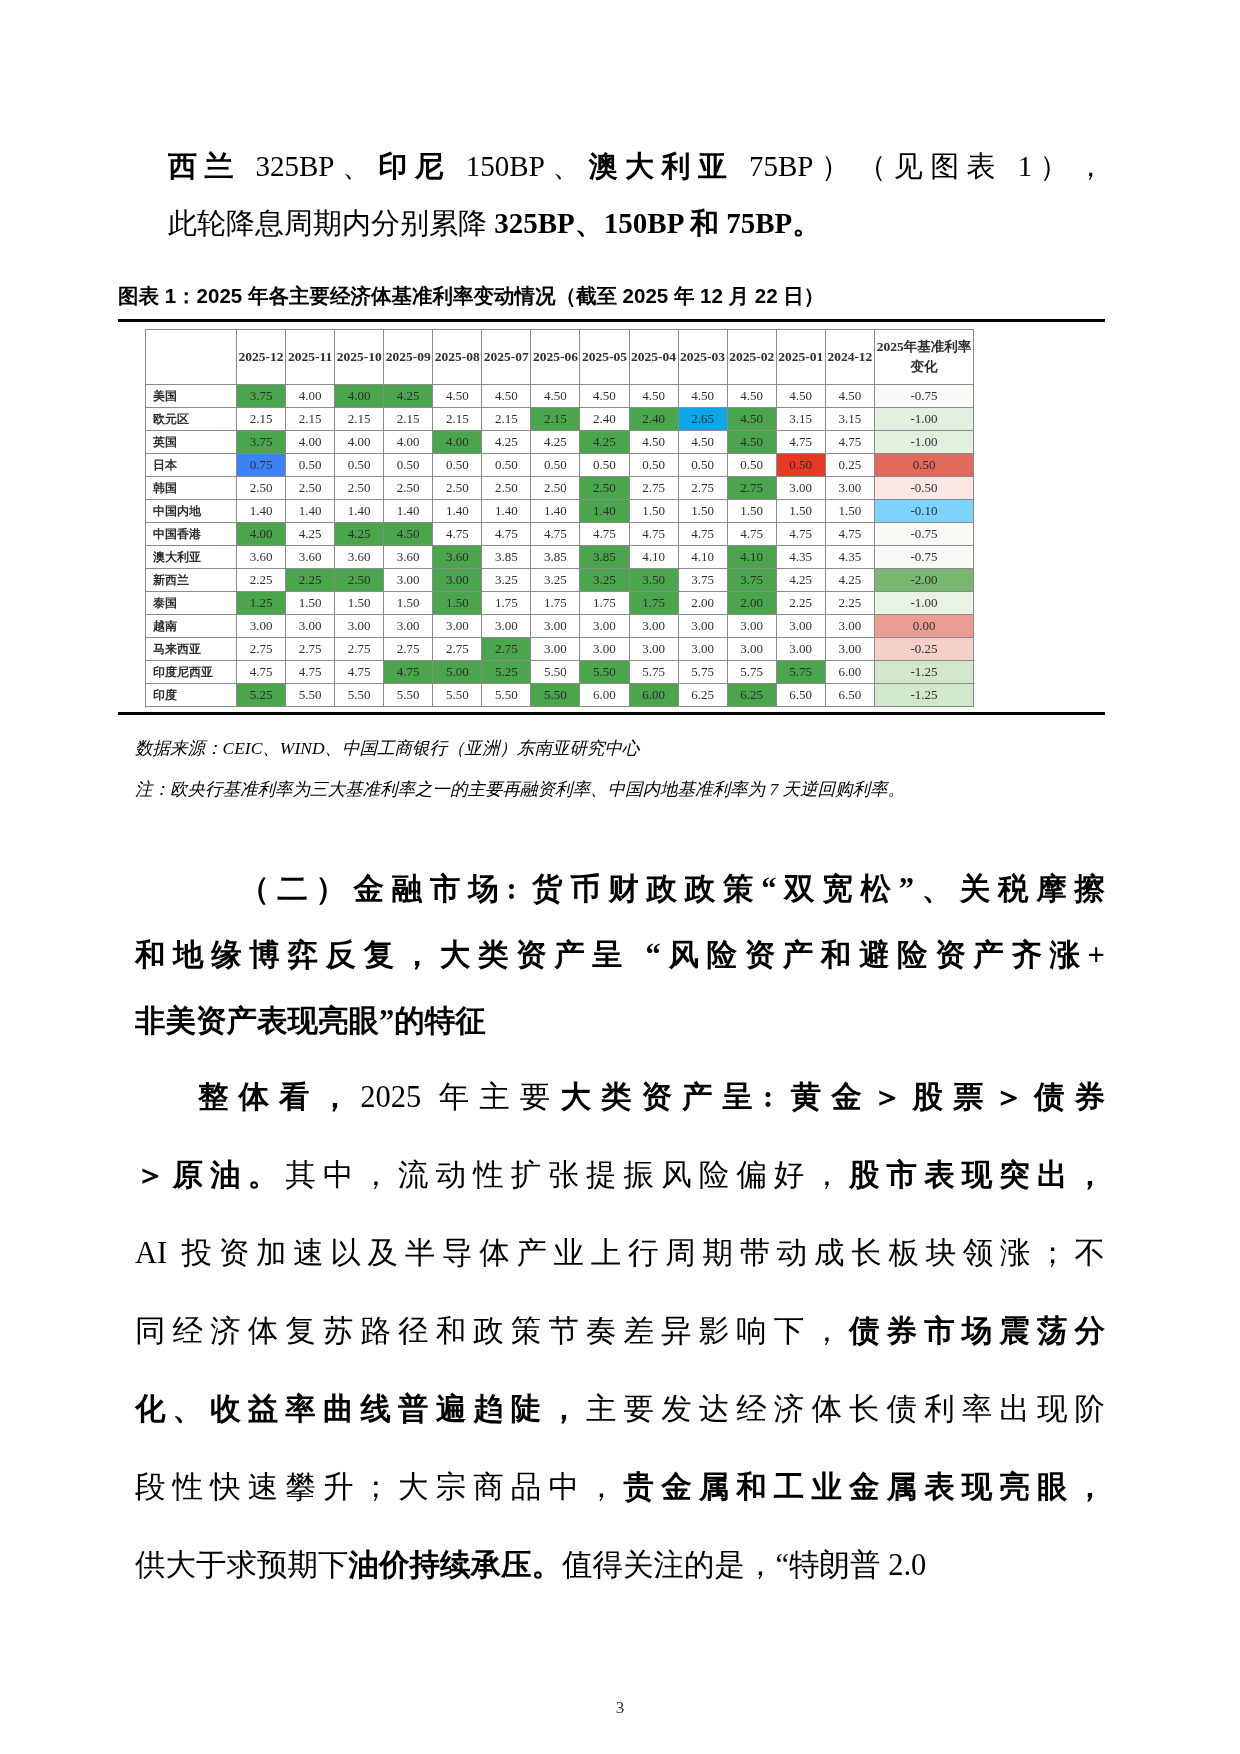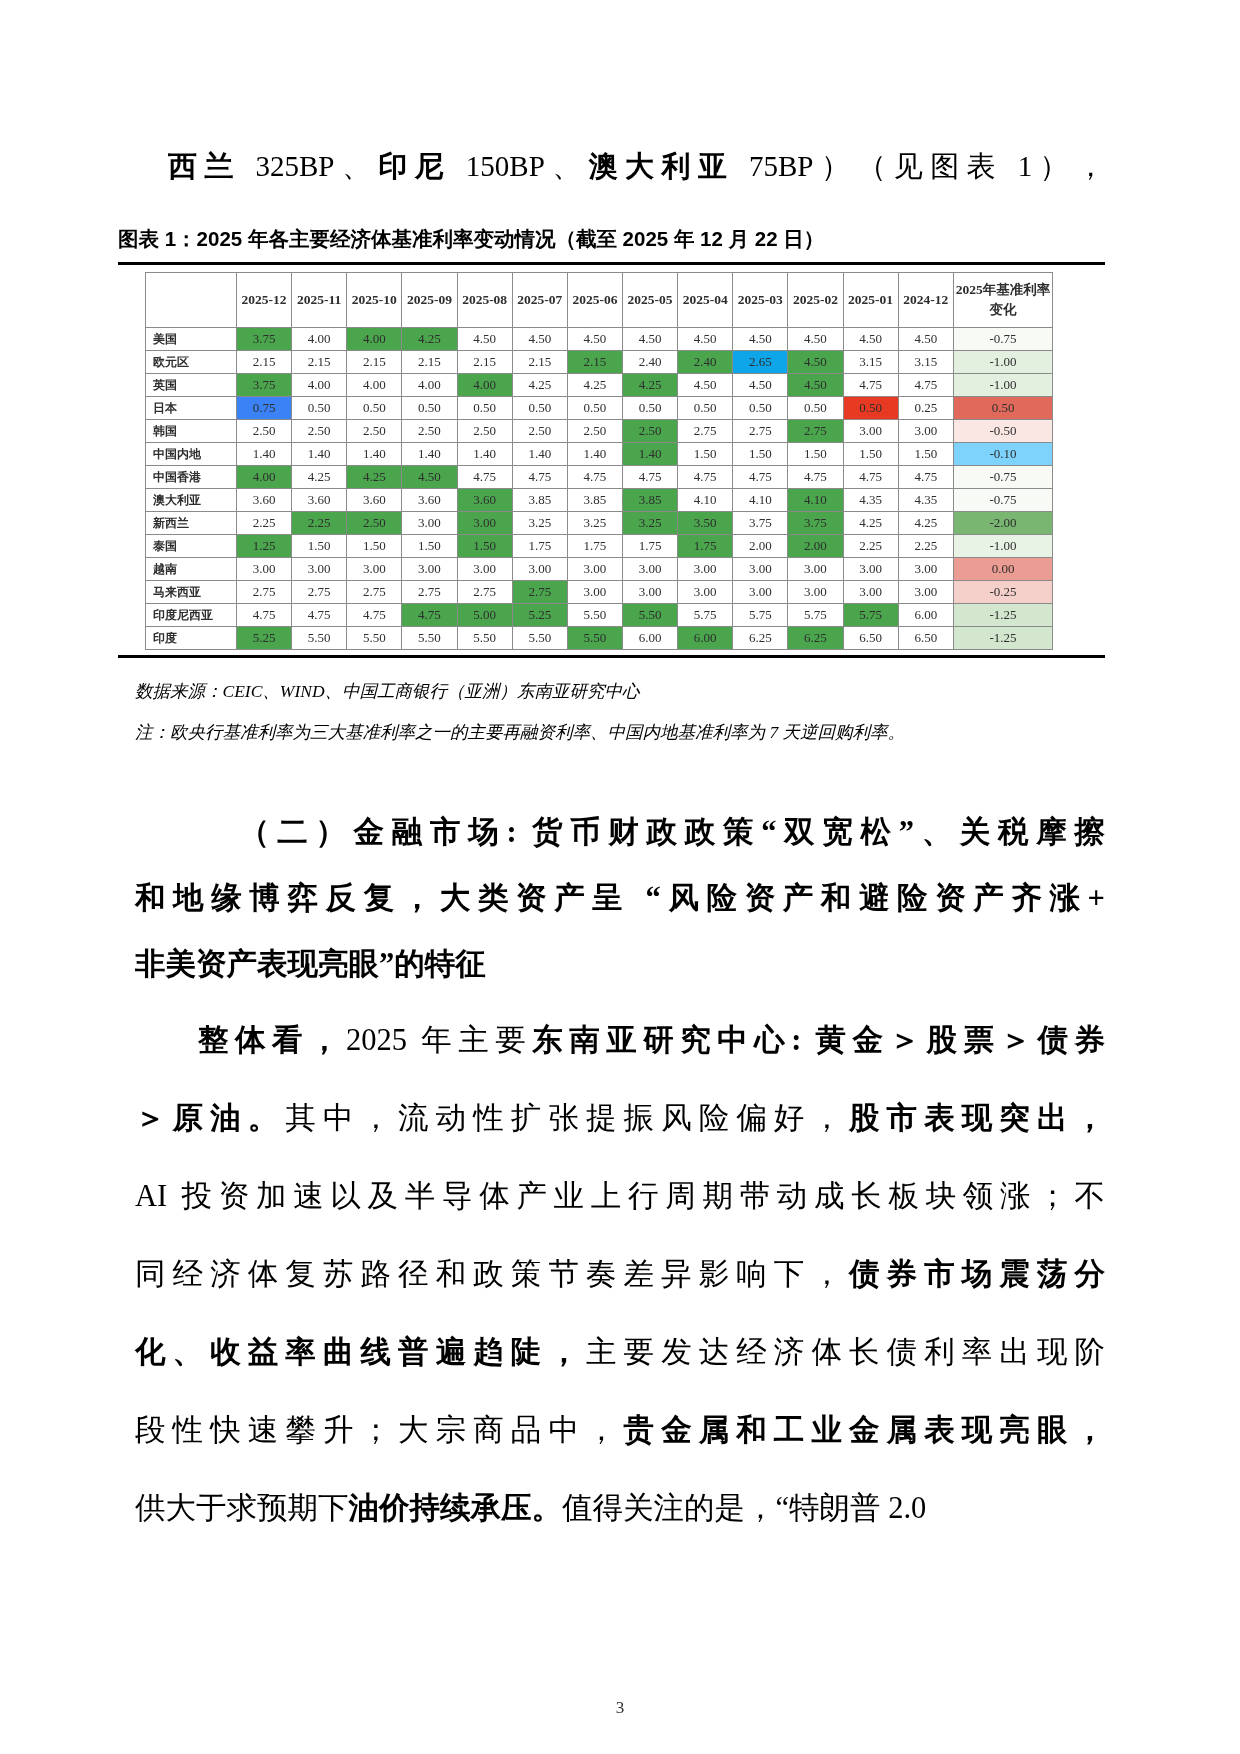--- a/index.html
+++ b/index.html
@@ -15,21 +15,21 @@
   .intro{margin-top:138px;padding-left:33px;font-size:29px;line-height:57px;}
   .caption{
     margin:30px 0 0 -17px;width:987px;
     font-family:"Liberation Sans","DejaVu Sans",sans-serif;
     font-weight:bold;font-size:20.5px;line-height:28px;
   }
   .rule{margin-left:-17px;width:987px;border-top:3px solid #000;}
   .rule.top{margin-top:9px;}
   .rule.bottom{margin-top:5px;}
   .tbl-wrap{margin:7px 0 0 10px;}
-  table.rates{border-collapse:collapse;width:908px;table-layout:fixed;}
+  table.rates{border-collapse:collapse;width:829px;table-layout:fixed;}
   table.rates th,table.rates td{
     border:1px solid #8a8a8a;text-align:center;font-size:13px;
     padding:0;color:#2e2e2e;overflow:hidden;
   }
   table.rates thead th{height:54px;font-weight:bold;font-size:13.5px;line-height:1.45;}
   table.rates thead th.col-label{width:90px;}
   table.rates thead th.col-change{width:98px;}
   table.rates tbody tr{height:23px;}
   table.rates tbody th{text-align:left;padding-left:7px;font-weight:bold;font-size:12px;}
   .notes{margin-top:20px;font-style:italic;font-size:17.5px;line-height:26px;}
@@ -41,20 +41,21 @@
   .pagenum{position:absolute;left:0;bottom:36px;width:1240px;text-align:center;font-size:17px;color:#333;}
 </style>
 </head>
 <body>
 
 <div class="page">
   <div class="content">
 
     <div class="intro">
         <div class="line"><span class="b">西兰 </span><span>325BP、</span><span class="b">印尼 </span><span>150BP、</span><span class="b">澳大利亚 </span><span>75BP）（见图表 1），</span></div>
+        <div class="line end"><span>此轮降息周期内分别累降 </span><span class="b">325BP、150BP 和 75BP。</span></div>
       </div>
 
     <div class="caption">图表 1：2025 年各主要经济体基准利率变动情况（截至 2025 年 12 月 22 日）</div>
 
     <div class="rule top"></div>
 
     <div class="tbl-wrap">
       <table class="rates">
           <thead>
             <tr>
@@ -323,21 +324,21 @@
     <div class="notes">数据来源：CEIC、WIND、中国工商银行（亚洲）东南亚研究中心</div>
     <div class="notes note2">注：欧央行基准利率为三大基准利率之一的主要再融资利率、中国内地基准利率为 7 天逆回购利率。</div>
 
     <div class="heading">
         <div class="line"><span>（二）金融市场: 货币财政政策“双宽松”、关税摩擦</span></div>
         <div class="line"><span>和地缘博弈反复，大类资产呈 “风险资产和避险资产齐涨+</span></div>
         <div class="line end"><span>非美资产表现亮眼”的特征</span></div>
       </div>
 
     <div class="bodytext">
-        <div class="line"><span class="b">整体看，</span><span>2025 年主要</span><span class="b">东南亚研究中心: 黄金＞股票＞债券</span></div>
+        <div class="line"><span class="b">整体看，</span><span>2025 年主要</span><span class="b">大类资产呈: 黄金＞股票＞债券</span></div>
         <div class="line"><span class="b">＞原油。</span><span>其中，流动性扩张提振风险偏好，</span><span class="b">股市表现突出，</span></div>
         <div class="line"><span>AI 投资加速以及半导体产业上行周期带动成长板块领涨；不</span></div>
         <div class="line"><span>同经济体复苏路径和政策节奏差异影响下，</span><span class="b">债券市场震荡分</span></div>
         <div class="line"><span class="b">化、收益率曲线普遍趋陡，</span><span>主要发达经济体长债利率出现阶</span></div>
         <div class="line"><span>段性快速攀升；大宗商品中，</span><span class="b">贵金属和工业金属表现亮眼，</span></div>
         <div class="line end"><span>供大于求预期下</span><span class="b">油价持续承压。</span><span>值得关注的是，“特朗普 2.0</span></div>
       </div>
 
   </div>
 

